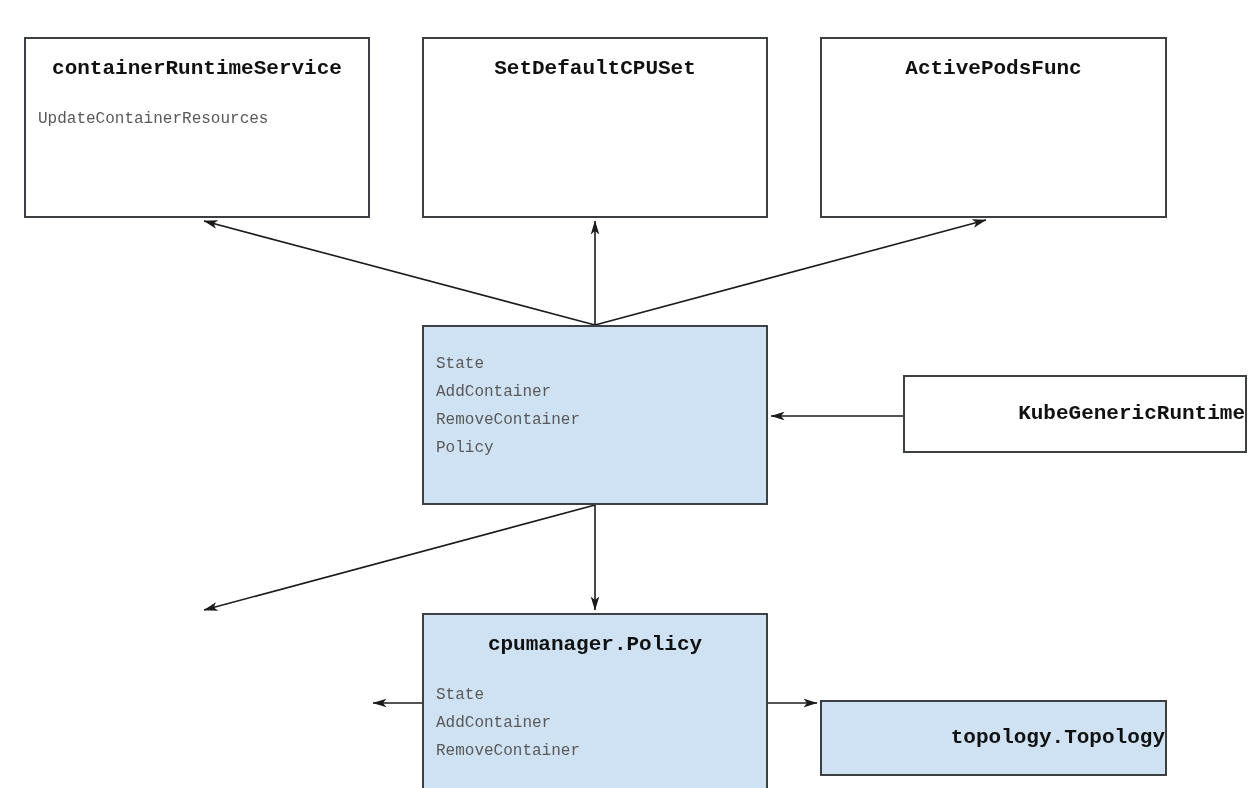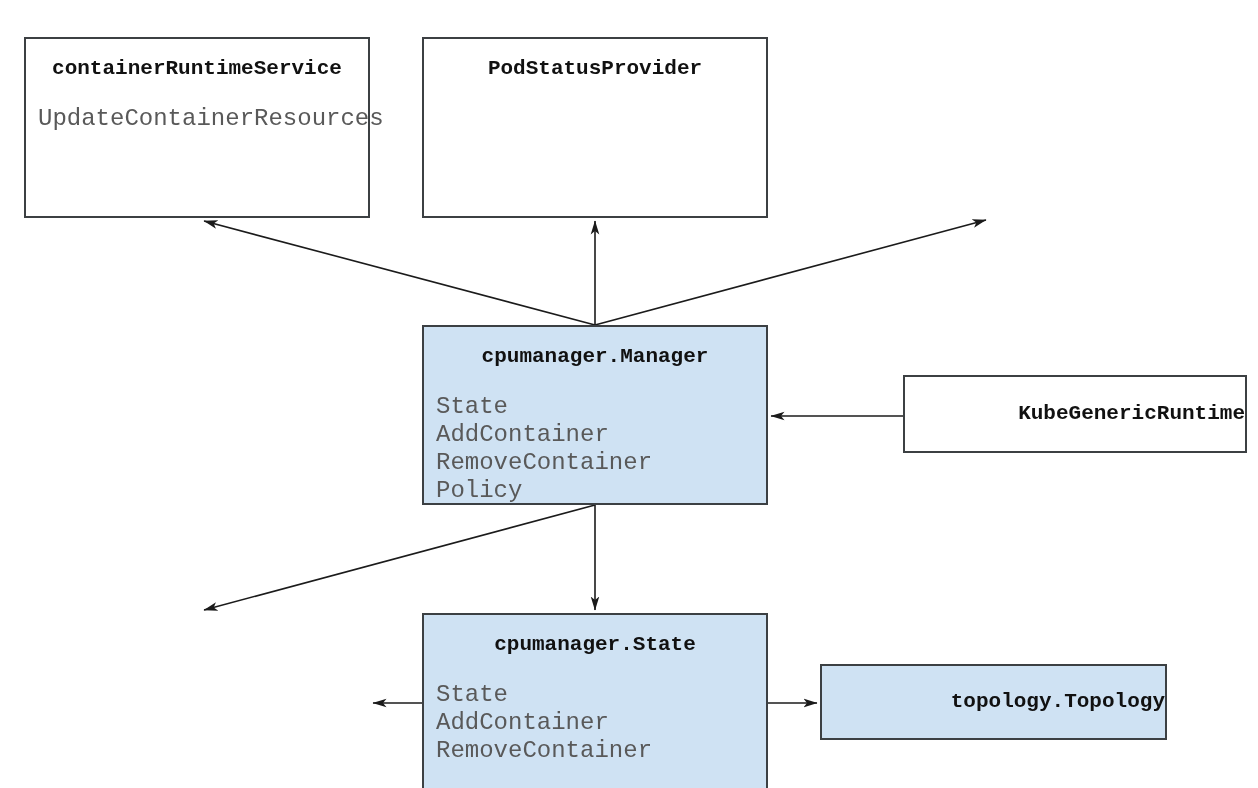--- a/index.html
+++ b/index.html
@@ -52,21 +52,21 @@
     display: flex;
     align-items: center;
     justify-content: flex-end;
   }
   .box.label-only .box-title { padding-top: 0; }
   .box-methods {
     margin-top: 23px;
     padding-left: 12px;
   }
   .method {
-    font-size: 24px;
+    font-size: 16px;
     line-height: 28px;
     color: var(--method);
     white-space: pre;
   }
 </style>
 </head>
 <body>
 
 <div class="canvas">
 
@@ -87,45 +87,47 @@
   </svg>
 
   <div class="box plain" style="left:24px; top:17px; width:346px; height:181px;">
     <div class="box-title">containerRuntimeService</div>
     <div class="box-methods">
       <div class="method">UpdateContainerResources</div>
     </div>
   </div>
 
   <div class="box plain" style="left:422px; top:17px; width:346px; height:181px;">
-    <div class="box-title">PodStatusProvider</div>
+    <div class="box-title">SetDefaultCPUSet</div>
   </div>
 
+  <div class="box plain" style="left:820px; top:17px; width:347px; height:181px;">
+    <div class="box-title">ActivePodsFunc</div>
+  </div>
 
   <div class="box highlight" style="left:422px; top:305px; width:346px; height:180px;">
-    <div class="box-title">cpumanager.Manager</div>
     <div class="box-methods">
       <div class="method">State</div>
       <div class="method">AddContainer</div>
       <div class="method">RemoveContainer</div>
       <div class="method">Policy</div>
     </div>
   </div>
 
   <div class="box plain label-only" style="left:903px; top:355px; width:344px; height:78px;">
     <div class="box-title">KubeGenericRuntime</div>
   </div>
 
 
   <div class="box highlight" style="left:422px; top:593px; width:346px; height:179px;">
-    <div class="box-title">cpumanager.State</div>
+    <div class="box-title">cpumanager.Policy</div>
     <div class="box-methods">
       <div class="method">State</div>
       <div class="method">AddContainer</div>
       <div class="method">RemoveContainer</div>
     </div>
   </div>
 
-  <div class="box highlight label-only" style="left:820px; top:644px; width:347px; height:76px;padding-left:44px;">
+  <div class="box highlight label-only" style="left:820px; top:680px; width:347px; height:76px;padding-left:44px;">
     <div class="box-title">topology.Topology</div>
   </div>
 
 </div>
 
 </body></html>

